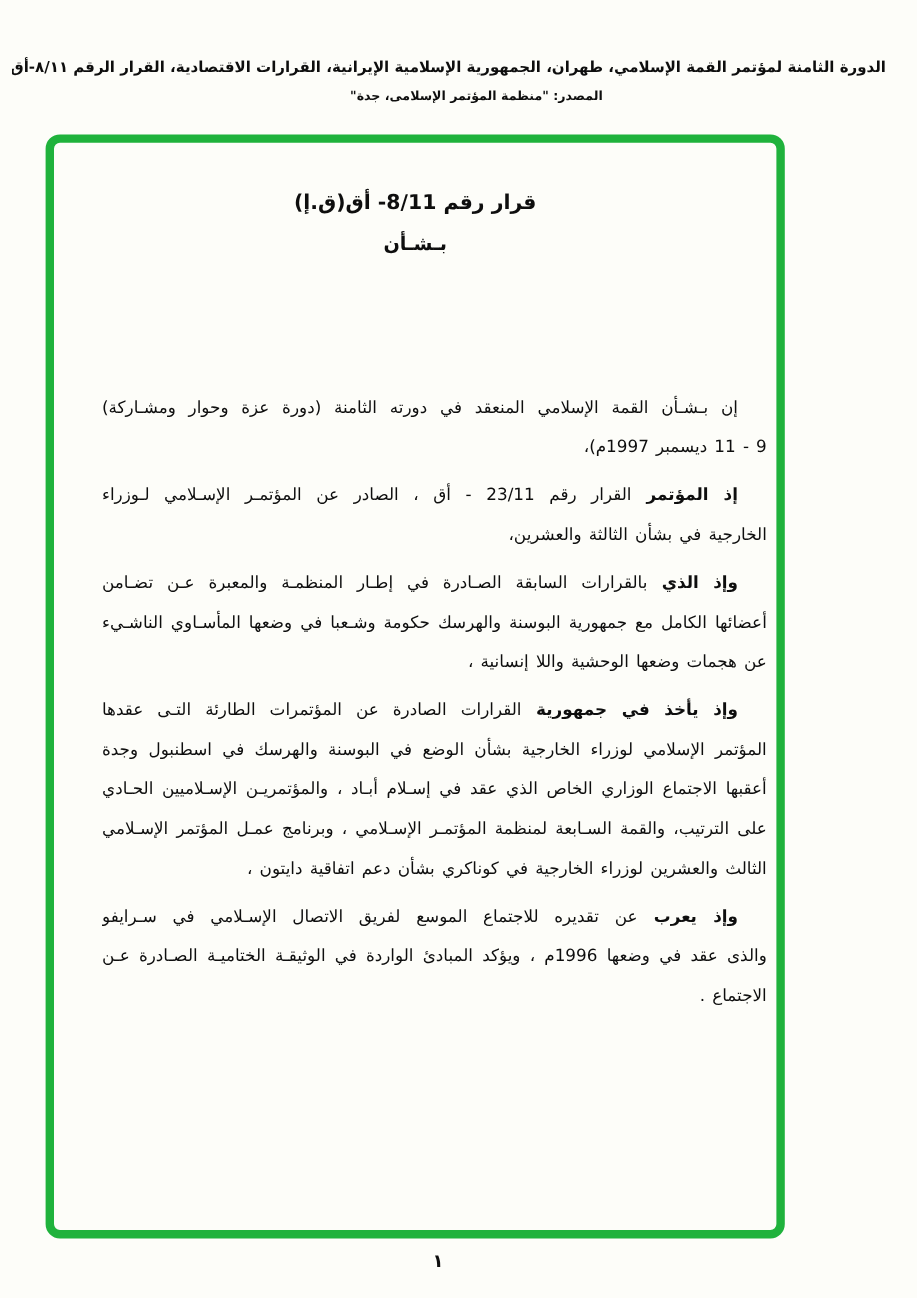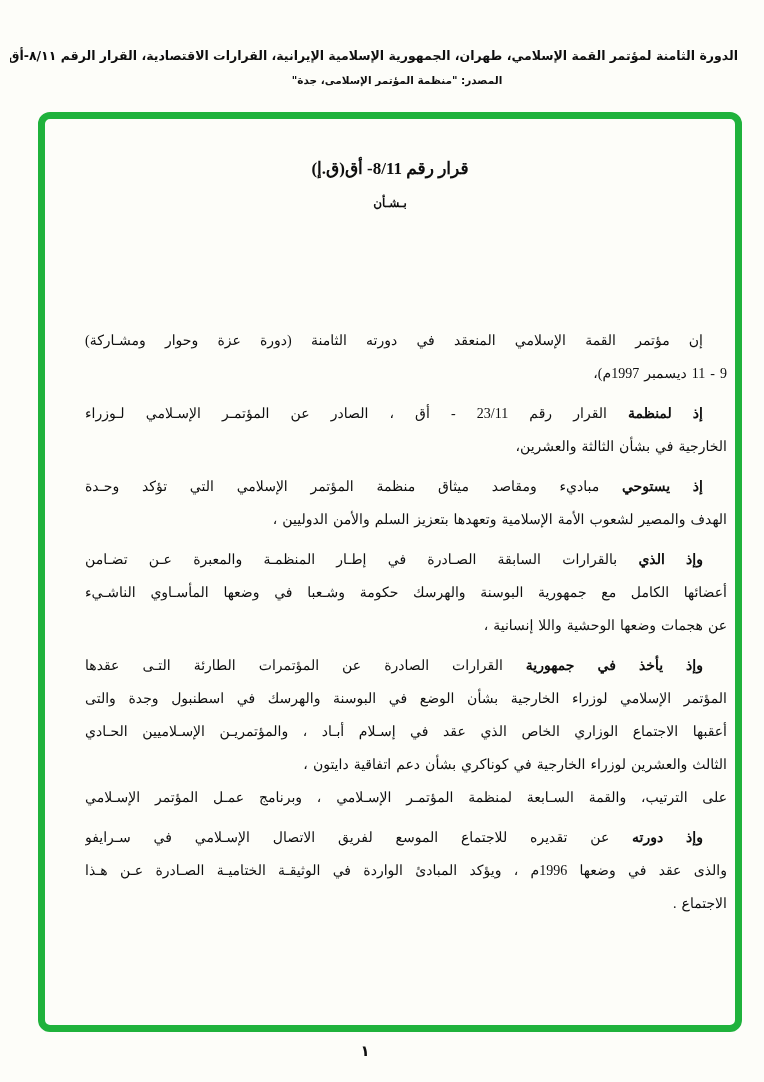--- a/index.html
+++ b/index.html
@@ -19,35 +19,34 @@
     white-space: nowrap; overflow: hidden;
   }
   .hdr2 {
     position: absolute; top: 72px; left: 30px; right: 0;
     direction: rtl; text-align: center;
     font-weight: bold; font-size: 10.5px; line-height: 16px;
   }
   
   .frame {
     position: absolute; left: 38px; top: 112px;
-    width: 704px; height: 920px;
+    width: 616px; height: 920px;
     box-sizing: border-box;
     border: 7px solid #1fb23c;
     border-radius: 12px;
     background: transparent;
-    font-family: Liberation Serif, serif;
   }
   
   .title {
     position: absolute; top: 33px; left: 0; right: 0;
     direction: rtl; text-align: center;
     font-weight: bold; font-size: 17px; line-height: 34px;
     letter-spacing: 0.3px;
   }
-  .title .t2 { font-size: 12px; letter-spacing: 3px; }
+  .title .t2 { font-size: 16px; letter-spacing: 3px; }
   
   .docbody {
     position: absolute; top: 205px; left: 40px; right: 8px;
     direction: rtl;
   }
   .para { margin: 0 0 7px 0; }
   .line {
     height: 33px; line-height: 33px;
     font-size: 14px;
     text-align: justify;
@@ -71,44 +70,40 @@
 <div class="hdr1">الدورة الثامنة لمؤتمر القمة الإسلامي، طهران، الجمهورية الإسلامية الإيرانية، القرارات الاقتصادية، القرار الرقم ٨/١١-أق (ق.إ)</div>
 <div class="hdr2">المصدر:  "منظمة المؤتمر الإسلامى، جدة"</div>
 
 <div class="frame" style="border-color: rgb(31, 178, 60);">
   <div class="title">
     <div class="t1">قرار رقم 8/11- أق(ق.إ)</div>
     <div class="t2">بـشـأن</div>
   </div>
   <div class="docbody">
       <div class="para">
-        <div class="line first">إن مؤتمر القمة الإسلامي المنعقد في دورته الثامنة (دورة عزة  وحوار  ومشـاركة)</div>
+        <div class="line first">إن بـشـأن القمة الإسلامي المنعقد في دورته الثامنة (دورة عزة  وحوار  ومشـاركة)</div>
         <div class="line last">9 - 11 ديسمبر 1997م)،</div>
       </div>
       <div class="para">
-        <div class="line first"><span class="lead">إذ لمنظمة </span>القرار رقم 23/11 - أق ، الصادر عن المؤتمـر الإسـلامي لـوزراء</div>
+        <div class="line first"><span class="lead">إذ المؤتمر </span>القرار رقم 23/11 - أق ، الصادر عن المؤتمـر الإسـلامي لـوزراء</div>
         <div class="line last">الخارجية في بشأن الثالثة والعشرين،</div>
-      </div>
-      <div class="para">
-        <div class="line first"><span class="lead">إذ يستوحي </span>مباديء ومقاصد ميثاق منظمة المؤتمر الإسلامي التي تؤكد  وحـدة</div>
-        <div class="line last">الهدف والمصير لشعوب الأمة الإسلامية وتعهدها بتعزيز السلم والأمن الدوليين ،</div>
       </div>
       <div class="para">
         <div class="line first"><span class="lead">وإذ الذي </span>بالقرارات السابقة الصـادرة في إطـار المنظمـة والمعبرة عـن تضـامن</div>
         <div class="line">أعضائها الكامل مع جمهورية البوسنة والهرسك حكومة وشـعبا في وضعها المأسـاوي الناشـيء</div>
         <div class="line last">عن هجمات وضعها الوحشية واللا إنسانية ،</div>
       </div>
       <div class="para">
         <div class="line first"><span class="lead">وإذ يأخذ في جمهورية </span>القرارات الصادرة عن المؤتمرات الطارئة التـى عقدها</div>
         <div class="line">المؤتمر الإسلامي لوزراء الخارجية بشأن الوضع في البوسنة والهرسك في اسطنبول وجدة  والتى</div>
         <div class="line">أعقبها الاجتماع الوزاري الخاص الذي عقد في إسـلام أبـاد ، والمؤتمريـن الإسـلاميين الحـادي</div>
+        <div class="line">على الترتيب، والقمة السـابعة لمنظمة المؤتمـر الإسـلامي ،  وبرنامج عمـل المؤتمر الإسـلامي</div>
         <div class="line last">الثالث والعشرين لوزراء الخارجية في كوناكري بشأن دعم اتفاقية دايتون ،</div>
-        <div class="line">على الترتيب، والقمة السـابعة لمنظمة المؤتمـر الإسـلامي ،  وبرنامج عمـل المؤتمر الإسـلامي</div>
       </div>
       <div class="para">
-        <div class="line first"><span class="lead">وإذ دورته </span>عن تقديره للاجتماع الموسع لفريق الاتصال الإسـلامي في  سـرايفو</div>
+        <div class="line first"><span class="lead">وإذ يعرب </span>عن تقديره للاجتماع الموسع لفريق الاتصال الإسـلامي في  سـرايفو</div>
         <div class="line">والذى عقد في وضعها 1996م ، ويؤكد المبادئ الواردة في الوثيقـة الختاميـة الصـادرة عـن هـذا</div>
         <div class="line last">الاجتماع .</div>
       </div>
     </div>
 </div>
 
 <div class="pagenum">١</div>
 
 </body></html>

